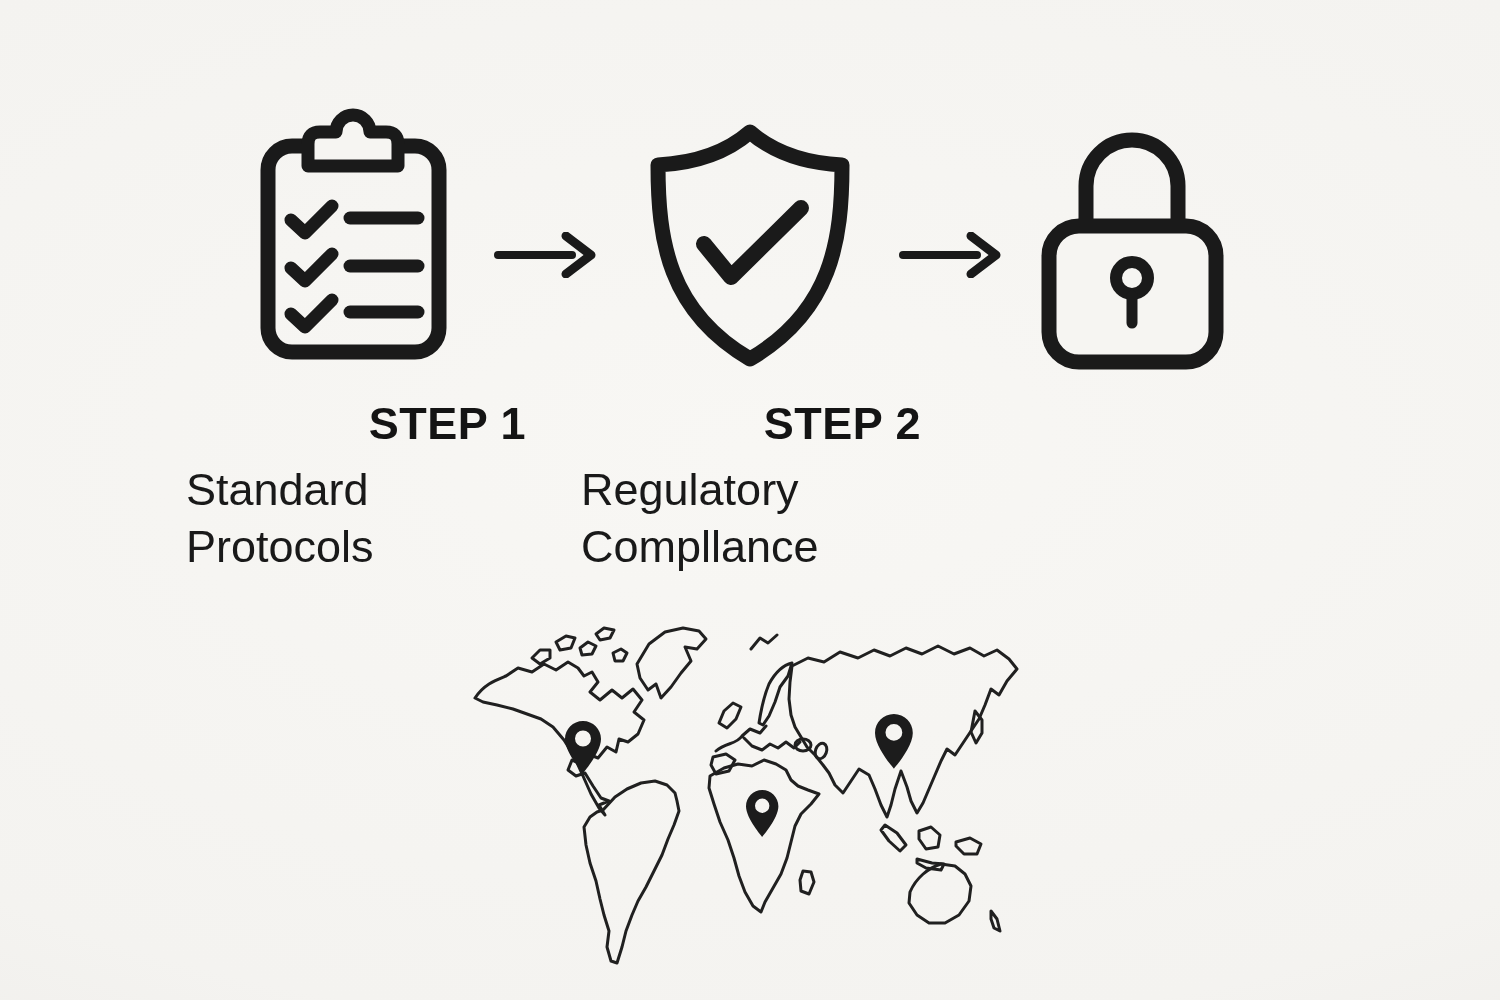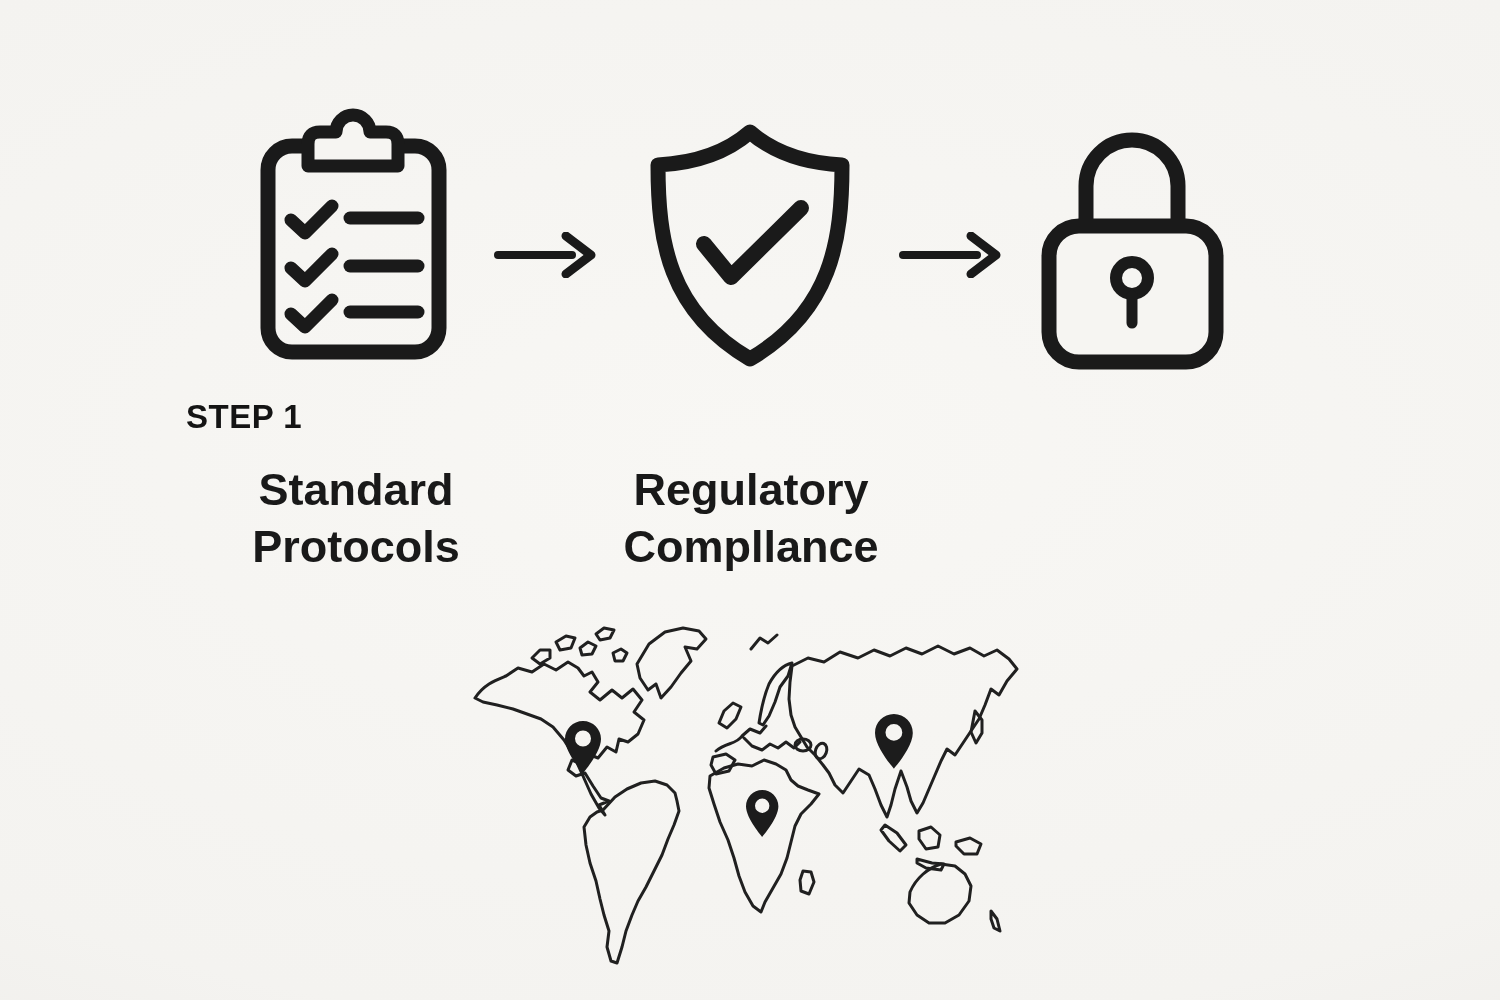--- a/index.html
+++ b/index.html
@@ -4,26 +4,26 @@
 <style>
   html,body{margin:0;padding:0;}
   #stage{
     position:relative;width:1500px;height:1000px;overflow:hidden;
     background:radial-gradient(120% 90% at 50% 45%, #f8f7f4 0%, #f4f3f0 65%, #eceae7 100%);
     font-family:"Liberation Sans", sans-serif;
     color:#161616;
   }
   .icon-abs{position:absolute;}
   .step-label{
-    position:absolute;top:398px;width:340px;text-align:left;
-    font-size:33px;font-weight:700;letter-spacing:.5px;color:#141414;
+    position:absolute;top:398px;width:340px;text-align:right;
+    font-size:45px;font-weight:700;letter-spacing:.5px;color:#141414;
   }
   .step-title{
-    position:absolute;top:461px;width:340px;text-align:center;
-    font-size:45px;font-weight:700;line-height:57px;color:#191919;
+    position:absolute;top:461px;width:340px;
+    font-size:45px;font-weight:400;line-height:57px;color:#191919;
     white-space:pre-line;
   }
   .stroke{fill:none;stroke:#1a1a1a;}
   .fillbg{fill:#f6f5f2;stroke:#1a1a1a;}
   .mapstroke{fill:none;stroke:#202020;stroke-width:3;stroke-linejoin:round;stroke-linecap:round;}
   .pin{fill:#1c1c1c;fill-rule:evenodd;}
 </style>
 </head>
 <body>
 
@@ -61,20 +61,21 @@
     <path class="stroke" stroke-width="15" d="M46,102 L46,60 A46 46 0 0 1 138,60 L138,102"></path>
     <rect class="fillbg" x="9" y="100" width="167" height="136" rx="30" stroke-width="15"></rect>
     <circle class="stroke" cx="92" cy="152" r="16" stroke-width="12"></circle>
     <path class="stroke" stroke-width="11" stroke-linecap="round" d="M92,170 L92,197"></path>
   </svg>
 
   <div class="step-label" style="left:186px;">STEP 1</div>
   <div class="step-title" style="left:186px;">Standard
 Protocols</div>
 
+  <div class="step-label" style="left:581px;">STEP 2</div>
   <div class="step-title" style="left:581px;">Regulatory
 Compllance</div>
 
 
   <svg class="icon-abs" style="left:470px;top:618px;" width="560" height="360" viewBox="0 0 560 360">
 
     <path class="mapstroke" d="M5,80 C14,66 26,62 36,58 L48,50 62,54 74,46 86,52 98,44 108,50 114,58 122,54 128,64 120,74 130,82 142,72 152,80 163,71 172,82 164,94 174,102 168,116 158,124 149,121 146,134 137,129 128,140 118,136 110,146 102,142 98,152 106,158 115,155 123,168 131,180 139,183 129,187 135,197 129,190 121,176 113,158 104,138 94,122 83,109 71,101 57,96 43,91 27,87 13,84 Z"></path>
 
     <path class="mapstroke" d="M62,40 l8,-8 10,0 0,8 -10,6 Z M86,24 l10,-6 9,2 -4,10 -11,2 Z M110,30 l8,-6 8,4 -4,8 -10,1 Z M126,16 l8,-6 10,2 -4,8 -10,2 Z M143,35 l8,-4 6,4 -4,8 -8,0 Z"></path>
 

